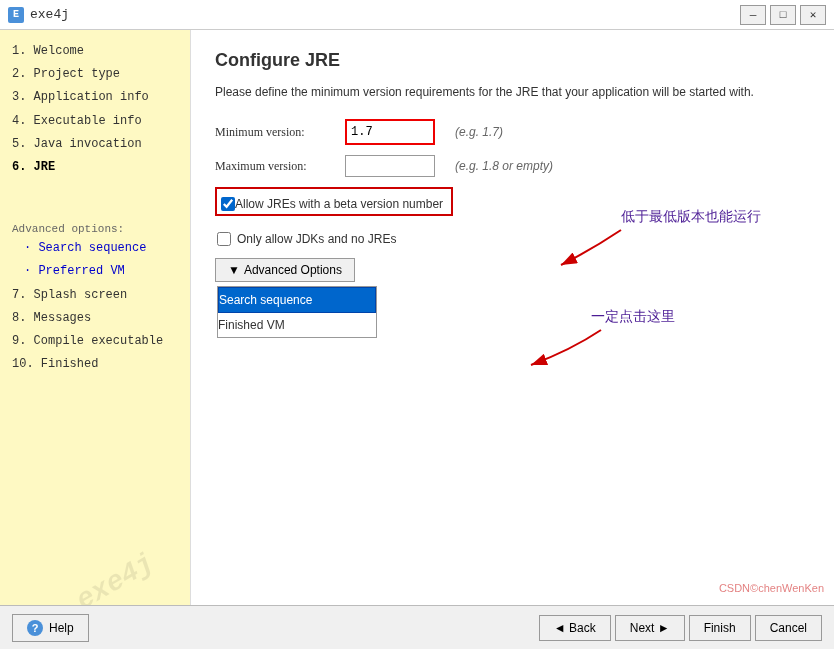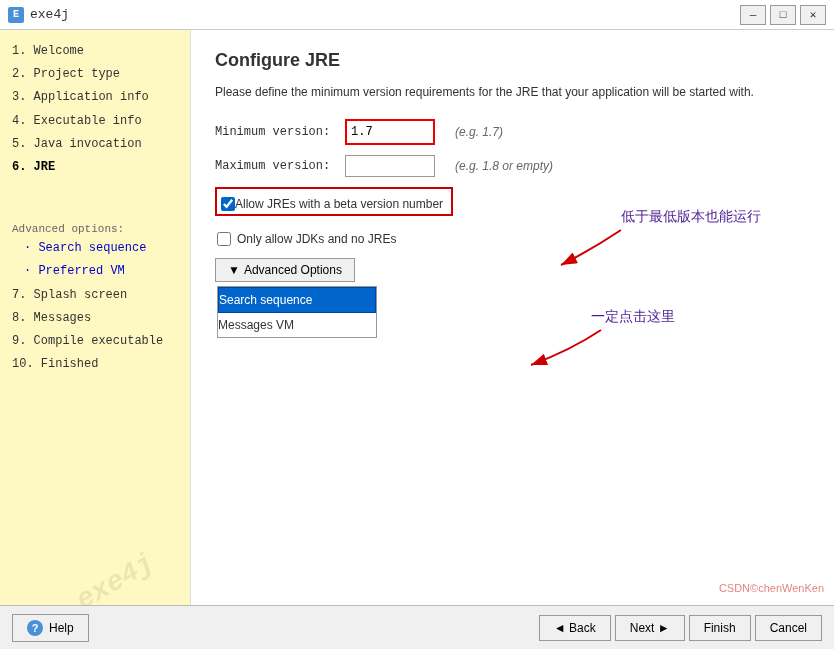--- a/index.html
+++ b/index.html
@@ -146,21 +146,21 @@
     .form-row {
       display: flex;
       align-items: center;
       margin-bottom: 10px;
     }
 
     .form-label {
       width: 130px;
       font-size: 12px;
       color: #333;
-      font-family: Liberation Mono, monospace;
+      font-family: Liberation Serif, serif;
     }
 
     .form-input {
       width: 90px;
       height: 26px;
       border: 2px solid #e00;
       padding: 2px 4px;
       font-size: 12px;
       font-family: 'Courier New', monospace;
       outline: none;
@@ -412,21 +412,21 @@
       </div>
 
       <div style="margin-top: 12px; position: relative;">
         <button class="advanced-btn">
           <span>▼</span>
           <span>Advanced Options</span>
         </button>
 
         <div class="dropdown-menu">
           <div class="dropdown-item selected">Search sequence</div>
-          <div class="dropdown-item">Messages VM</div>
+          <div class="dropdown-item">Finished VM</div>
         </div>
       </div>
 
       <svg class="arrow-container" style="position: absolute; top: 190px; left: 350px; width: 150px; height: 60px;">
         <defs>
           <marker id="arrowhead1" markerWidth="8" markerHeight="6" refX="8" refY="3" orient="auto">
             <polygon points="0 0, 8 3, 0 6" fill="#cc0000"></polygon>
           </marker>
         </defs>
         <path d="M 80 10 Q 50 30 20 45" stroke="#cc0000" stroke-width="2" fill="none" marker-end="url(#arrowhead1)"></path>

